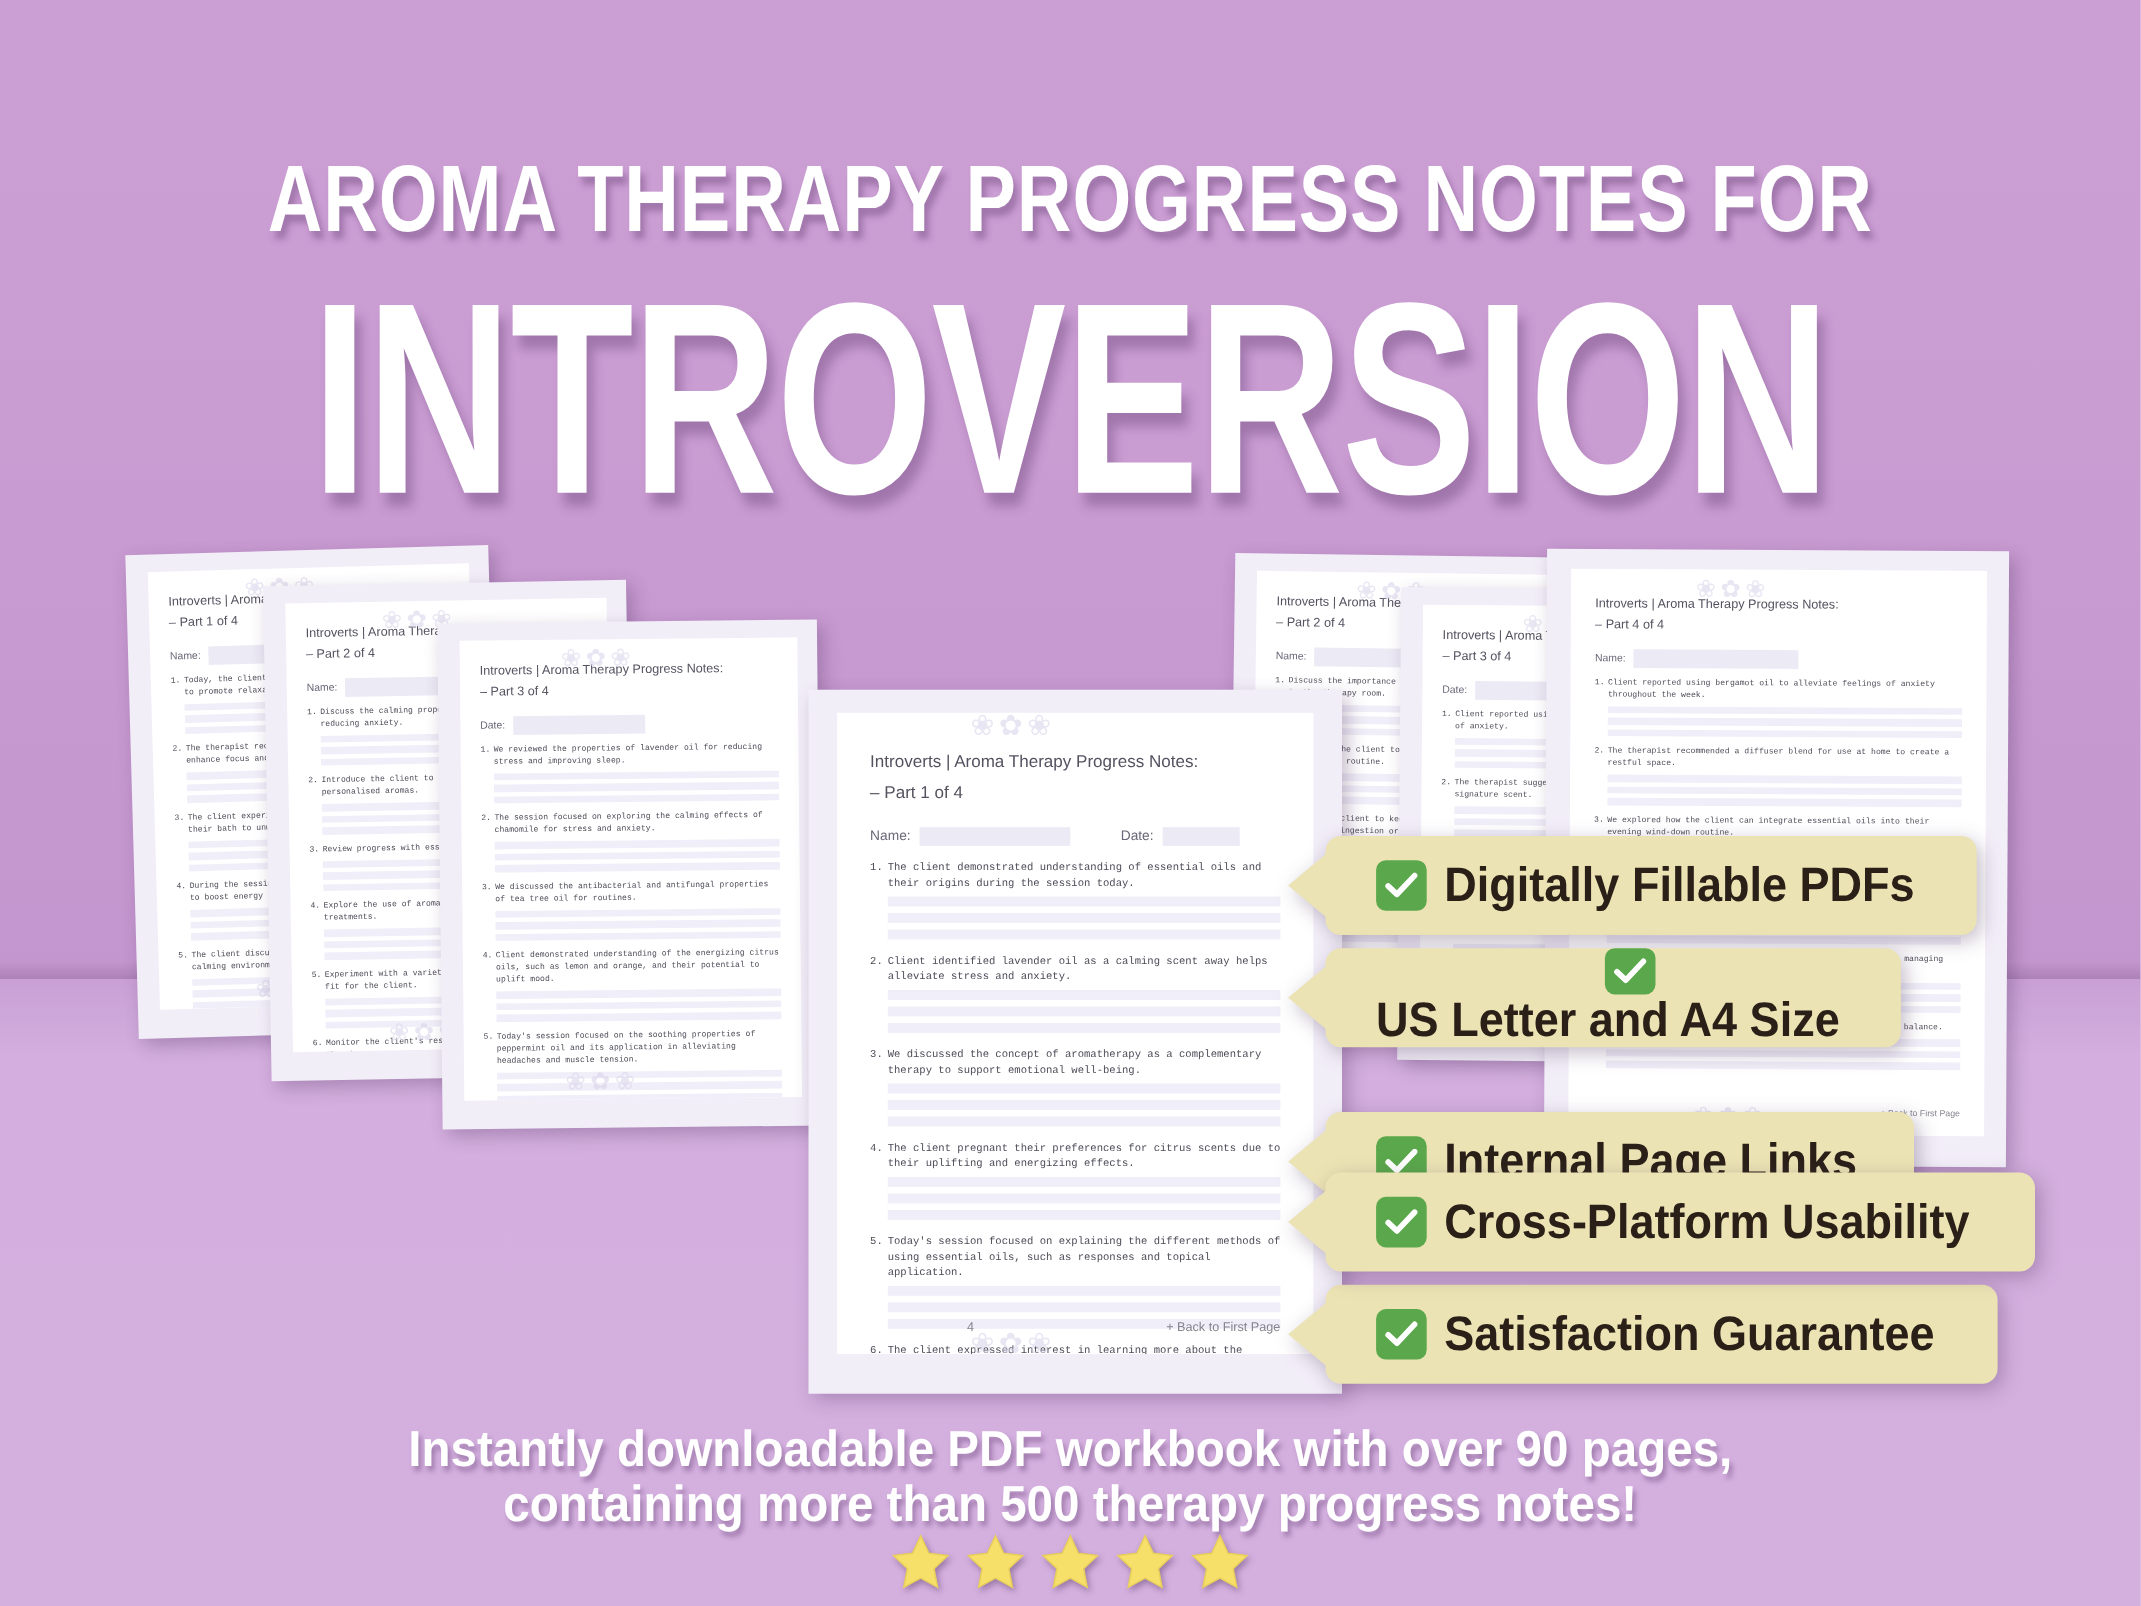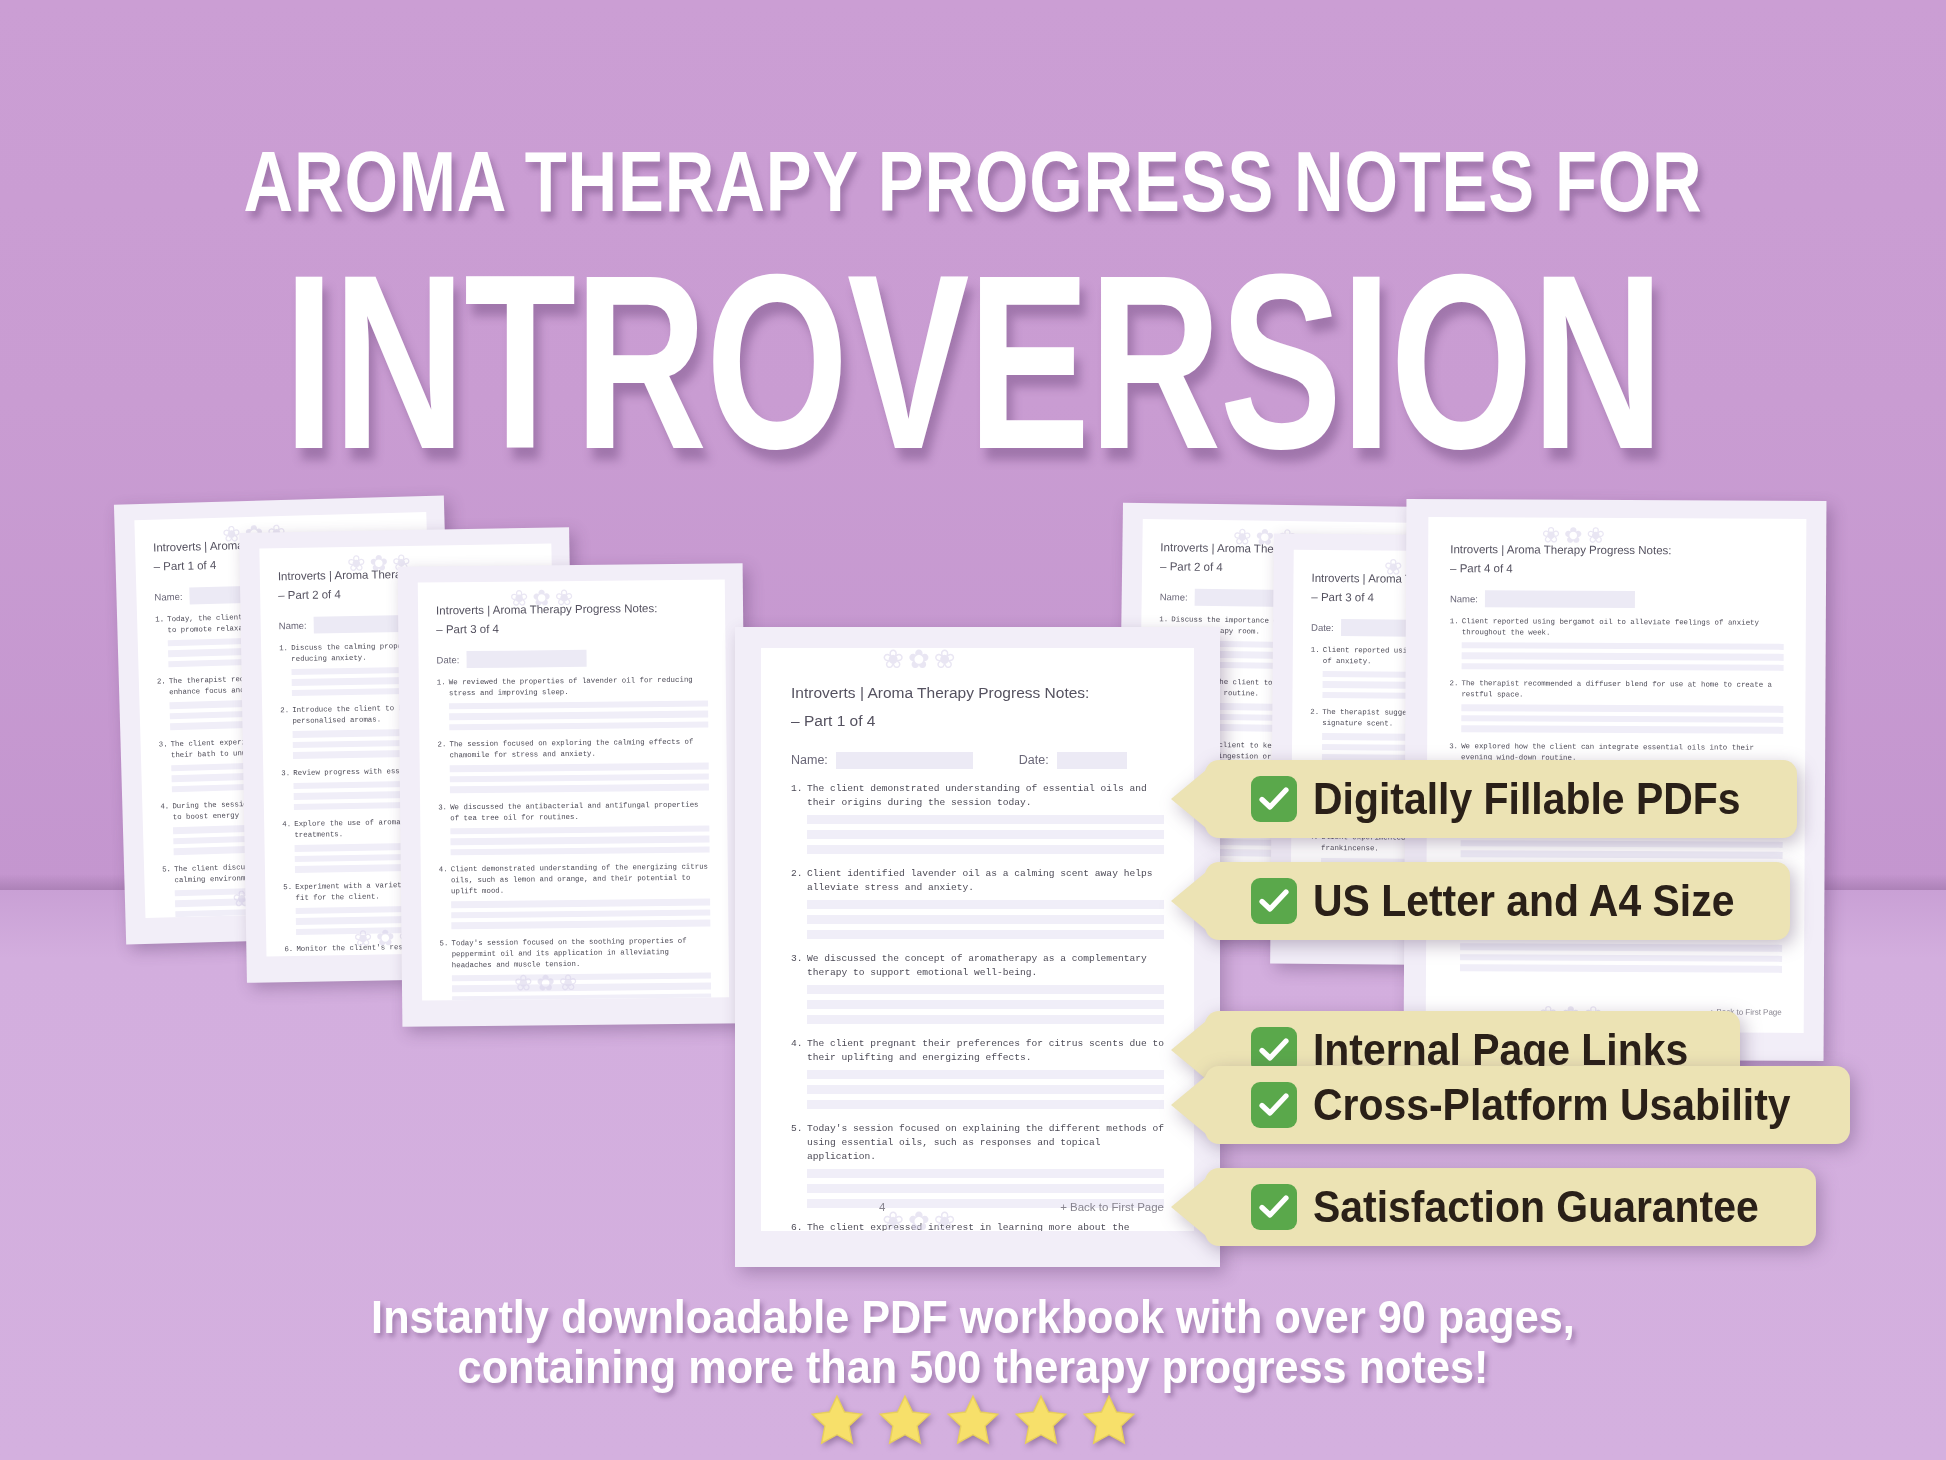--- a/index.html
+++ b/index.html
@@ -217,21 +217,21 @@
     font-size: 46px;
     line-height: 53px;
     letter-spacing: -0.5px;
     transform: scaleX(0.90);
     white-space: nowrap;
   }
 
   
   .feature {
     position: absolute;
-    height: 78px;
+    height: 90px;
     background: #ece3b4;
     border-radius: 14px;
     display: flex;
     align-items: center;
     padding-left: 46px;
     filter: drop-shadow(4px 5px 9px rgba(70,45,85,0.33));
   }
   .feature::before {
     content: "";
     position: absolute;
@@ -258,21 +258,21 @@
     line-height: 48px;
     color: #2a2018;
     letter-spacing: 0px;
     transform: scaleX(0.93);
     transform-origin: left center;
     white-space: nowrap;
     padding-right: 24px;
   }
 
   #feat-0 { left: 1205px; top: 760px; }
-  #feat-1 { left: 1205px; top: 862px; }
+  #feat-1 { left: 1205px; top: 862px; flex-direction: column; }
   #feat-2 { left: 1205px; top: 964px; margin-top: 47px; }
   #feat-3 { left: 1205px; top: 1066px; }
   #feat-4 { left: 1205px; top: 1168px; }
 
   
   .caption {
     position: absolute; left: 0; top: 1292px; width: 1946px;
     text-align: center;
     font-family: "Liberation Sans Narrow","Liberation Sans", sans-serif;
     font-weight: bold;

